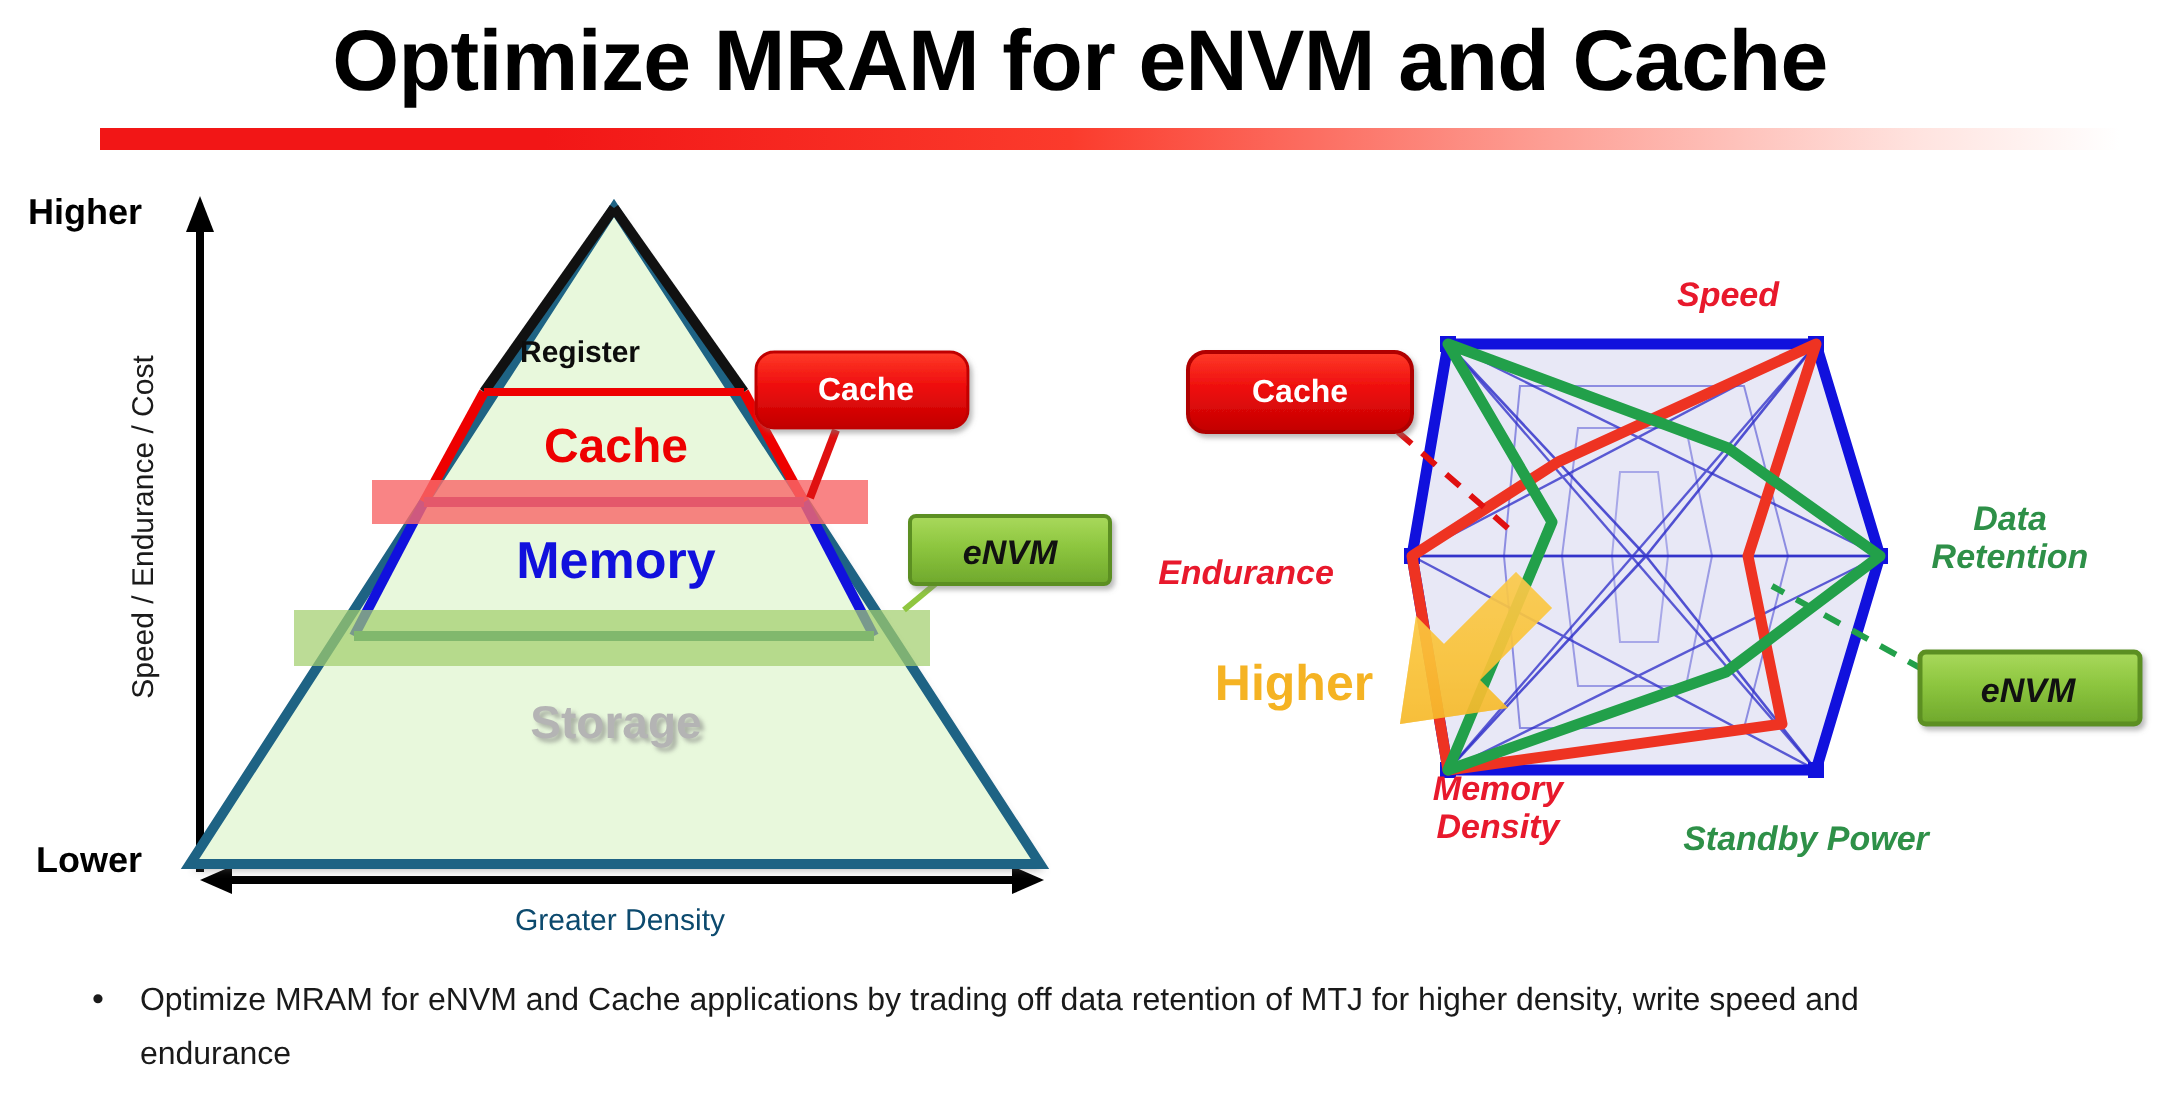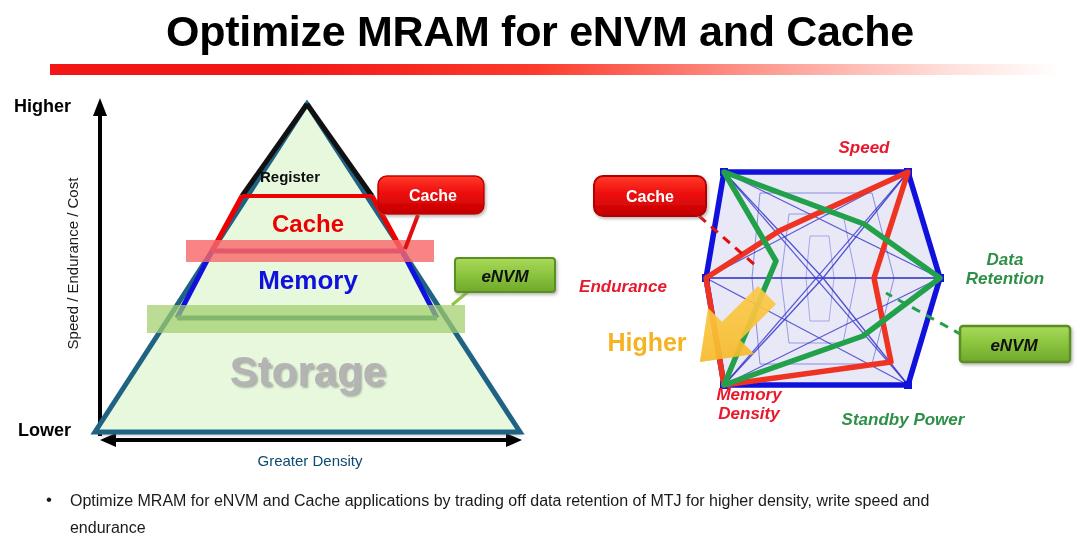--- a/index.html
+++ b/index.html
@@ -68,21 +68,21 @@
   #lbl-cache-tier {
     left: 228px; top: 210px; width: 160px; text-align: center;
     font-size: 24px; font-weight: bold; color: #ee0000;
   }
   #lbl-memory-tier {
     left: 218px; top: 265px; width: 180px; text-align: center;
     font-size: 26px; font-weight: bold; color: #1111dd;
   }
   #lbl-storage-tier {
     left: 198px; top: 348px; width: 220px; text-align: center;
-    font-size: 42px; font-weight: bold; color: #b4b4b4;
+    font-size: 23px; font-weight: bold; color: #b4b4b4;
     text-shadow: 2px 2px 2px rgba(120,120,120,.55);
   }
 
   
   .callout-text { position: absolute; white-space: nowrap; }
   #txt-cache-callout {
     left: 386px; top: 187px; width: 94px; text-align: center;
     font-size: 16px; font-weight: bold; color: #ffffff;
   }
   #txt-envm-callout {

